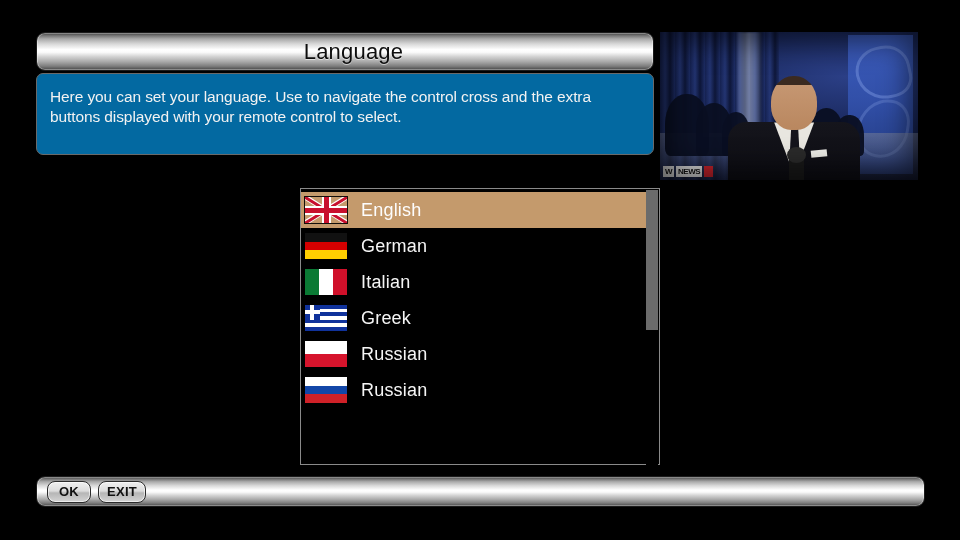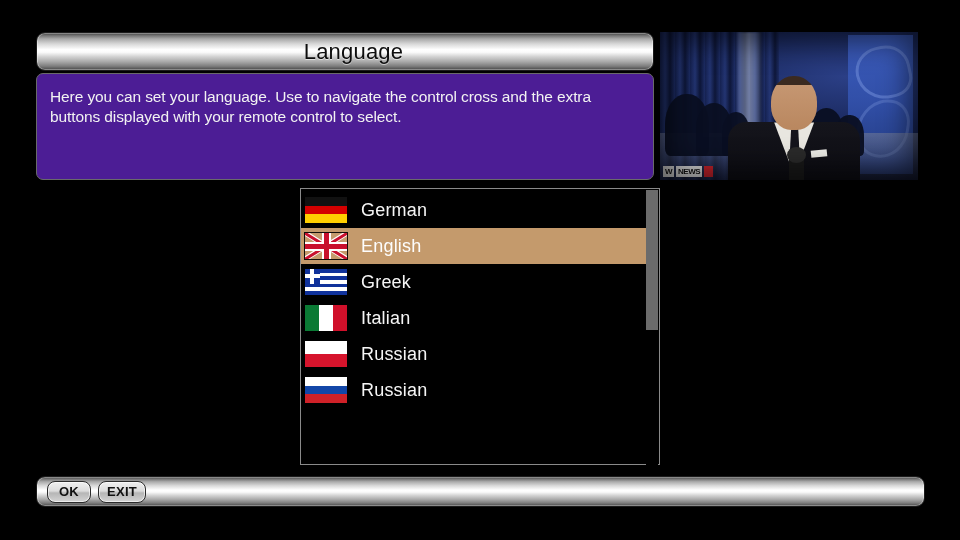--- a/index.html
+++ b/index.html
@@ -27,22 +27,22 @@
     display:flex; align-items:center; justify-content:center;padding-left:17px;
   }
   #title-text {
     font-size:22px; font-weight:400; color:#0d0d0d;
     letter-spacing:.2px; line-height:1;
     text-shadow:0 1px 0 rgba(255,255,255,.55);
   }
 
   
   #desc-box {
-    position:absolute; left:36px; top:73px; width:618px; height:107px;
-    background:#4c1d95; border:1px solid #6a6a6a; border-radius:7px;
+    position:absolute; left:36px; top:73px; width:618px; height:82px;
+    background:#0369a1; border:1px solid #6a6a6a; border-radius:7px;
     padding:13px 14px 0 13px;
   }
   #desc-text {
     color:#f2f2f2; font-size:15.5px; line-height:1.30;
     letter-spacing:-.1px;
   }
 
   
   #video-preview {
     position:absolute; left:660px; top:32px; width:258px; height:148px;
@@ -252,54 +252,54 @@
     <div id="vid-bug">
       <span class="bug-box">W</span>
       <span class="bug-box">NEWS</span>
       <span class="bug-box bug-red"></span>
     </div>
     <div id="vid-vignette"></div>
   </div>
 
   <div id="lang-panel">
     <div id="lang-list">
-
-      <div class="lang-row">
-        <span class="flag f-de"></span>
-        <span class="lang-label">German</span>
-      </div>
 
       <div class="lang-row selected">
         <span class="flag f-gb">
           <i class="d1"></i>
             <i class="d2"></i>
             <i class="d3"></i>
             <i class="d4"></i>
           <i class="cv"></i>
             <i class="ch"></i>
             <i class="cv2"></i>
             <i class="ch2"></i>
         </span>
         <span class="lang-label">English</span>
       </div>
 
+      <div class="lang-row">
+        <span class="flag f-de"></span>
+        <span class="lang-label">German</span>
+      </div>
+
+
+      <div class="lang-row">
+        <span class="flag f-it"></span>
+        <span class="lang-label">Italian</span>
+      </div>
 
       <div class="lang-row">
         <span class="flag f-gr">
             <span class="gr-canton"></span>
           </span>
         <span class="lang-label">Greek</span>
       </div>
 
       <div class="lang-row">
-        <span class="flag f-it"></span>
-        <span class="lang-label">Italian</span>
-      </div>
-
-      <div class="lang-row">
         <span class="flag f-pl"></span>
         <span class="lang-label">Russian</span>
       </div>
 
       <div class="lang-row">
         <span class="flag f-ru"></span>
         <span class="lang-label">Russian</span>
       </div>
 
     </div>

